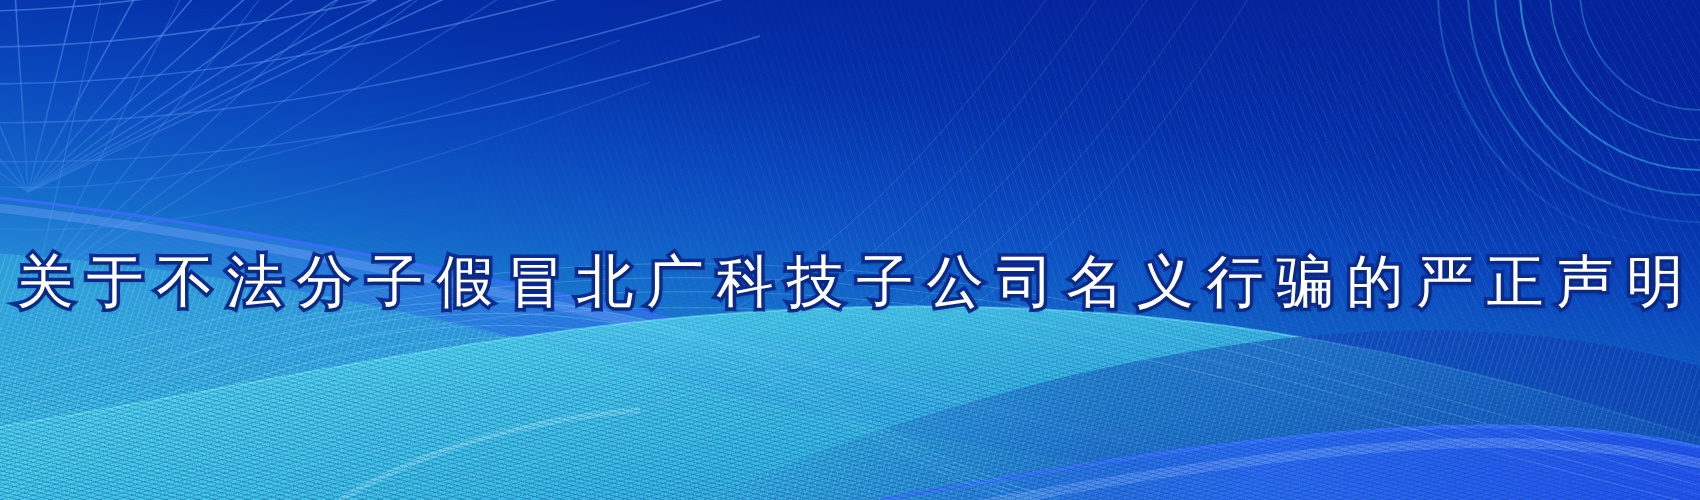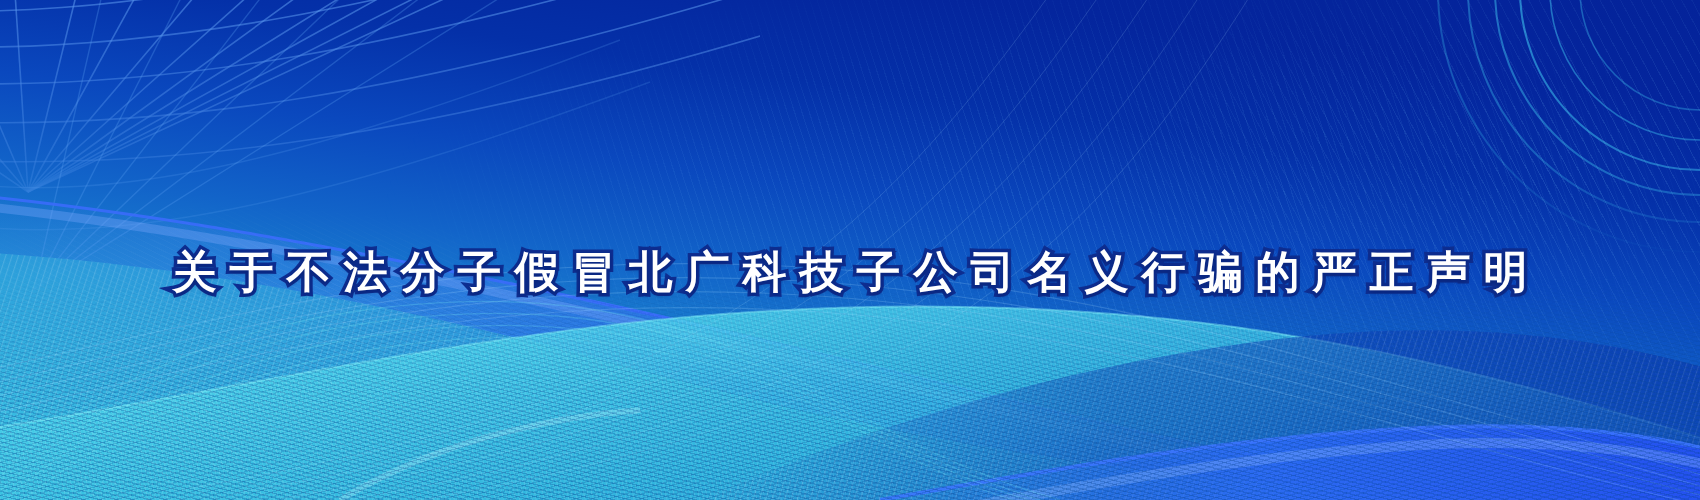--- a/index.html
+++ b/index.html
@@ -90,23 +90,23 @@
   
   .title-wrap {
     position: absolute;
     left: 0; right: 0;
     top: 215px;
     text-align: center;
     z-index: 40;
   }
   .title {
     display: inline-block;
-    font-size: 44px;
+    font-size: 57px;
     line-height: 56px;
-    font-weight: 700;
+    font-weight: 400;
     letter-spacing: 13px;
     text-indent: 13px;
     color: #ffffff;
     white-space: nowrap;
     -webkit-text-stroke: 7px #0E2E91;
     paint-order: stroke fill;
     text-shadow:
       0 0 2px #0E2E91,
       0 2px 5px rgba(4,25,90,0.55);
   }

